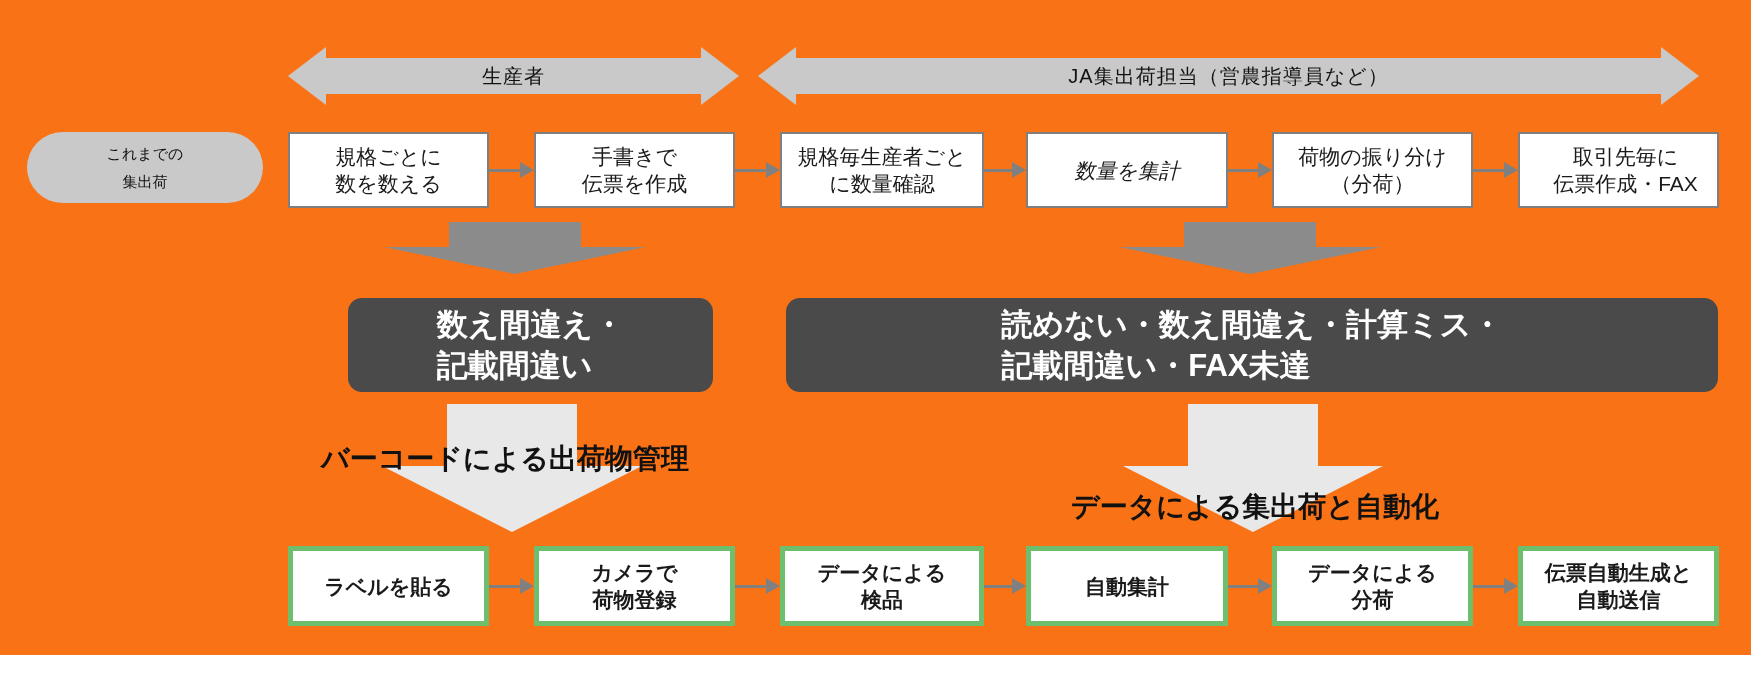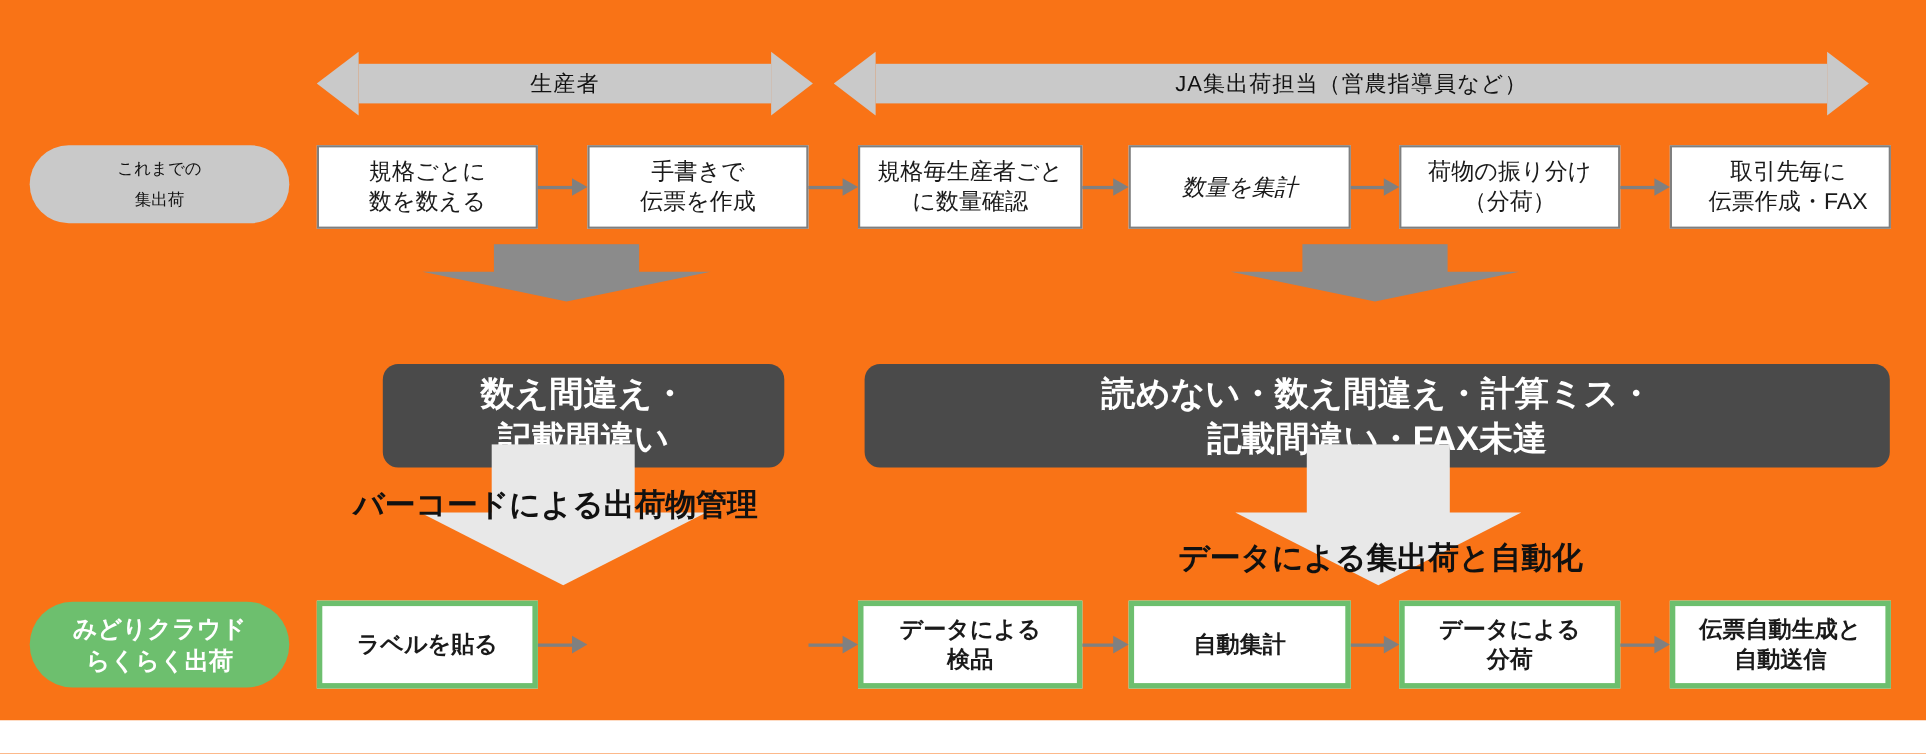--- a/index.html
+++ b/index.html
@@ -28,22 +28,22 @@
   .pill{position:absolute;display:flex;align-items:center;justify-content:center;text-align:center;
         white-space:pre-line;box-sizing:border-box;}
   .pill.gray{background:#c9c9c9;border-radius:36px;font-size:15px;line-height:28px;color:#111;}
   .pill.green{background:#6dbf6e;border-radius:39px;font-size:22px;line-height:29px;color:#fff;font-weight:bold;}
   
   .fat-arrow .bar{position:absolute;width:132px;height:26px;background:#8b8b8b;}
   .fat-arrow .pt{position:absolute;width:0;height:0;border-left:131px solid transparent;
                  border-right:131px solid transparent;border-top:27px solid #8b8b8b;}
   
   .problem{position:absolute;top:298px;height:94px;background:#4a4a4a;border-radius:14px;
-           display:flex;align-items:center;justify-content:center;text-align:center;
-           color:#fff;font-weight:bold;font-size:31px;line-height:41px;white-space:pre-line;box-sizing:border-box;margin-top:33px;}
+           display:flex;align-items:center;justify-content:center;text-align:left;
+           color:#fff;font-weight:bold;font-size:31px;line-height:41px;white-space:pre-line;box-sizing:border-box;}
   
   .pale-arrow .bar{position:absolute;width:130px;height:63px;background:#e8e8e8;}
   .pale-arrow .pt{position:absolute;width:0;height:0;border-left:130px solid transparent;
                   border-right:130px solid transparent;border-top:66px solid #e8e8e8;}
   .solution{position:absolute;top:440px;font-weight:bold;font-size:28px;text-align:center;color:#111;z-index:2;}
 </style>
 </head>
 <body>
 
 <div class="canvas">
@@ -118,24 +118,24 @@
     <div class="pt" style="left:382px;top:466px;"></div>
   </div>
   <div class="pale-arrow">
     <div class="bar" style="left:1188px;top:404px;"></div>
     <div class="pt" style="left:1123px;top:466px;"></div>
   </div>
 
   <div class="solution" style="left:275px;width:460px;">バーコードによる出荷物管理</div>
   <div class="solution" style="left:1020px;width:470px;margin-top:48px;">データによる集出荷と自動化</div>
 
-  <div class="pill green" style="left:27px;top:547px;width:236px;height:78px;">みどりクラウド
-らくらく出荷</div>
 
   <div class="step green" style="left:288px;top:546px;width:201px;height:80px;">ラベルを貼る</div>
+  <div class="step green" style="left:534px;top:546px;width:201px;height:80px;">カメラで
+荷物登録</div>
   <div class="step green" style="left:780px;top:546px;width:204px;height:80px;">データによる
 検品</div>
   <div class="step green" style="left:1026px;top:546px;width:202px;height:80px;">自動集計</div>
   <div class="step green" style="left:1272px;top:546px;width:201px;height:80px;">データによる
 分荷</div>
   <div class="step green" style="left:1518px;top:546px;width:201px;height:80px;">伝票自動生成と
 自動送信</div>
 
   <div class="conn" style="left:489px;top:578px;width:45px;">
       <div class="line"></div>

